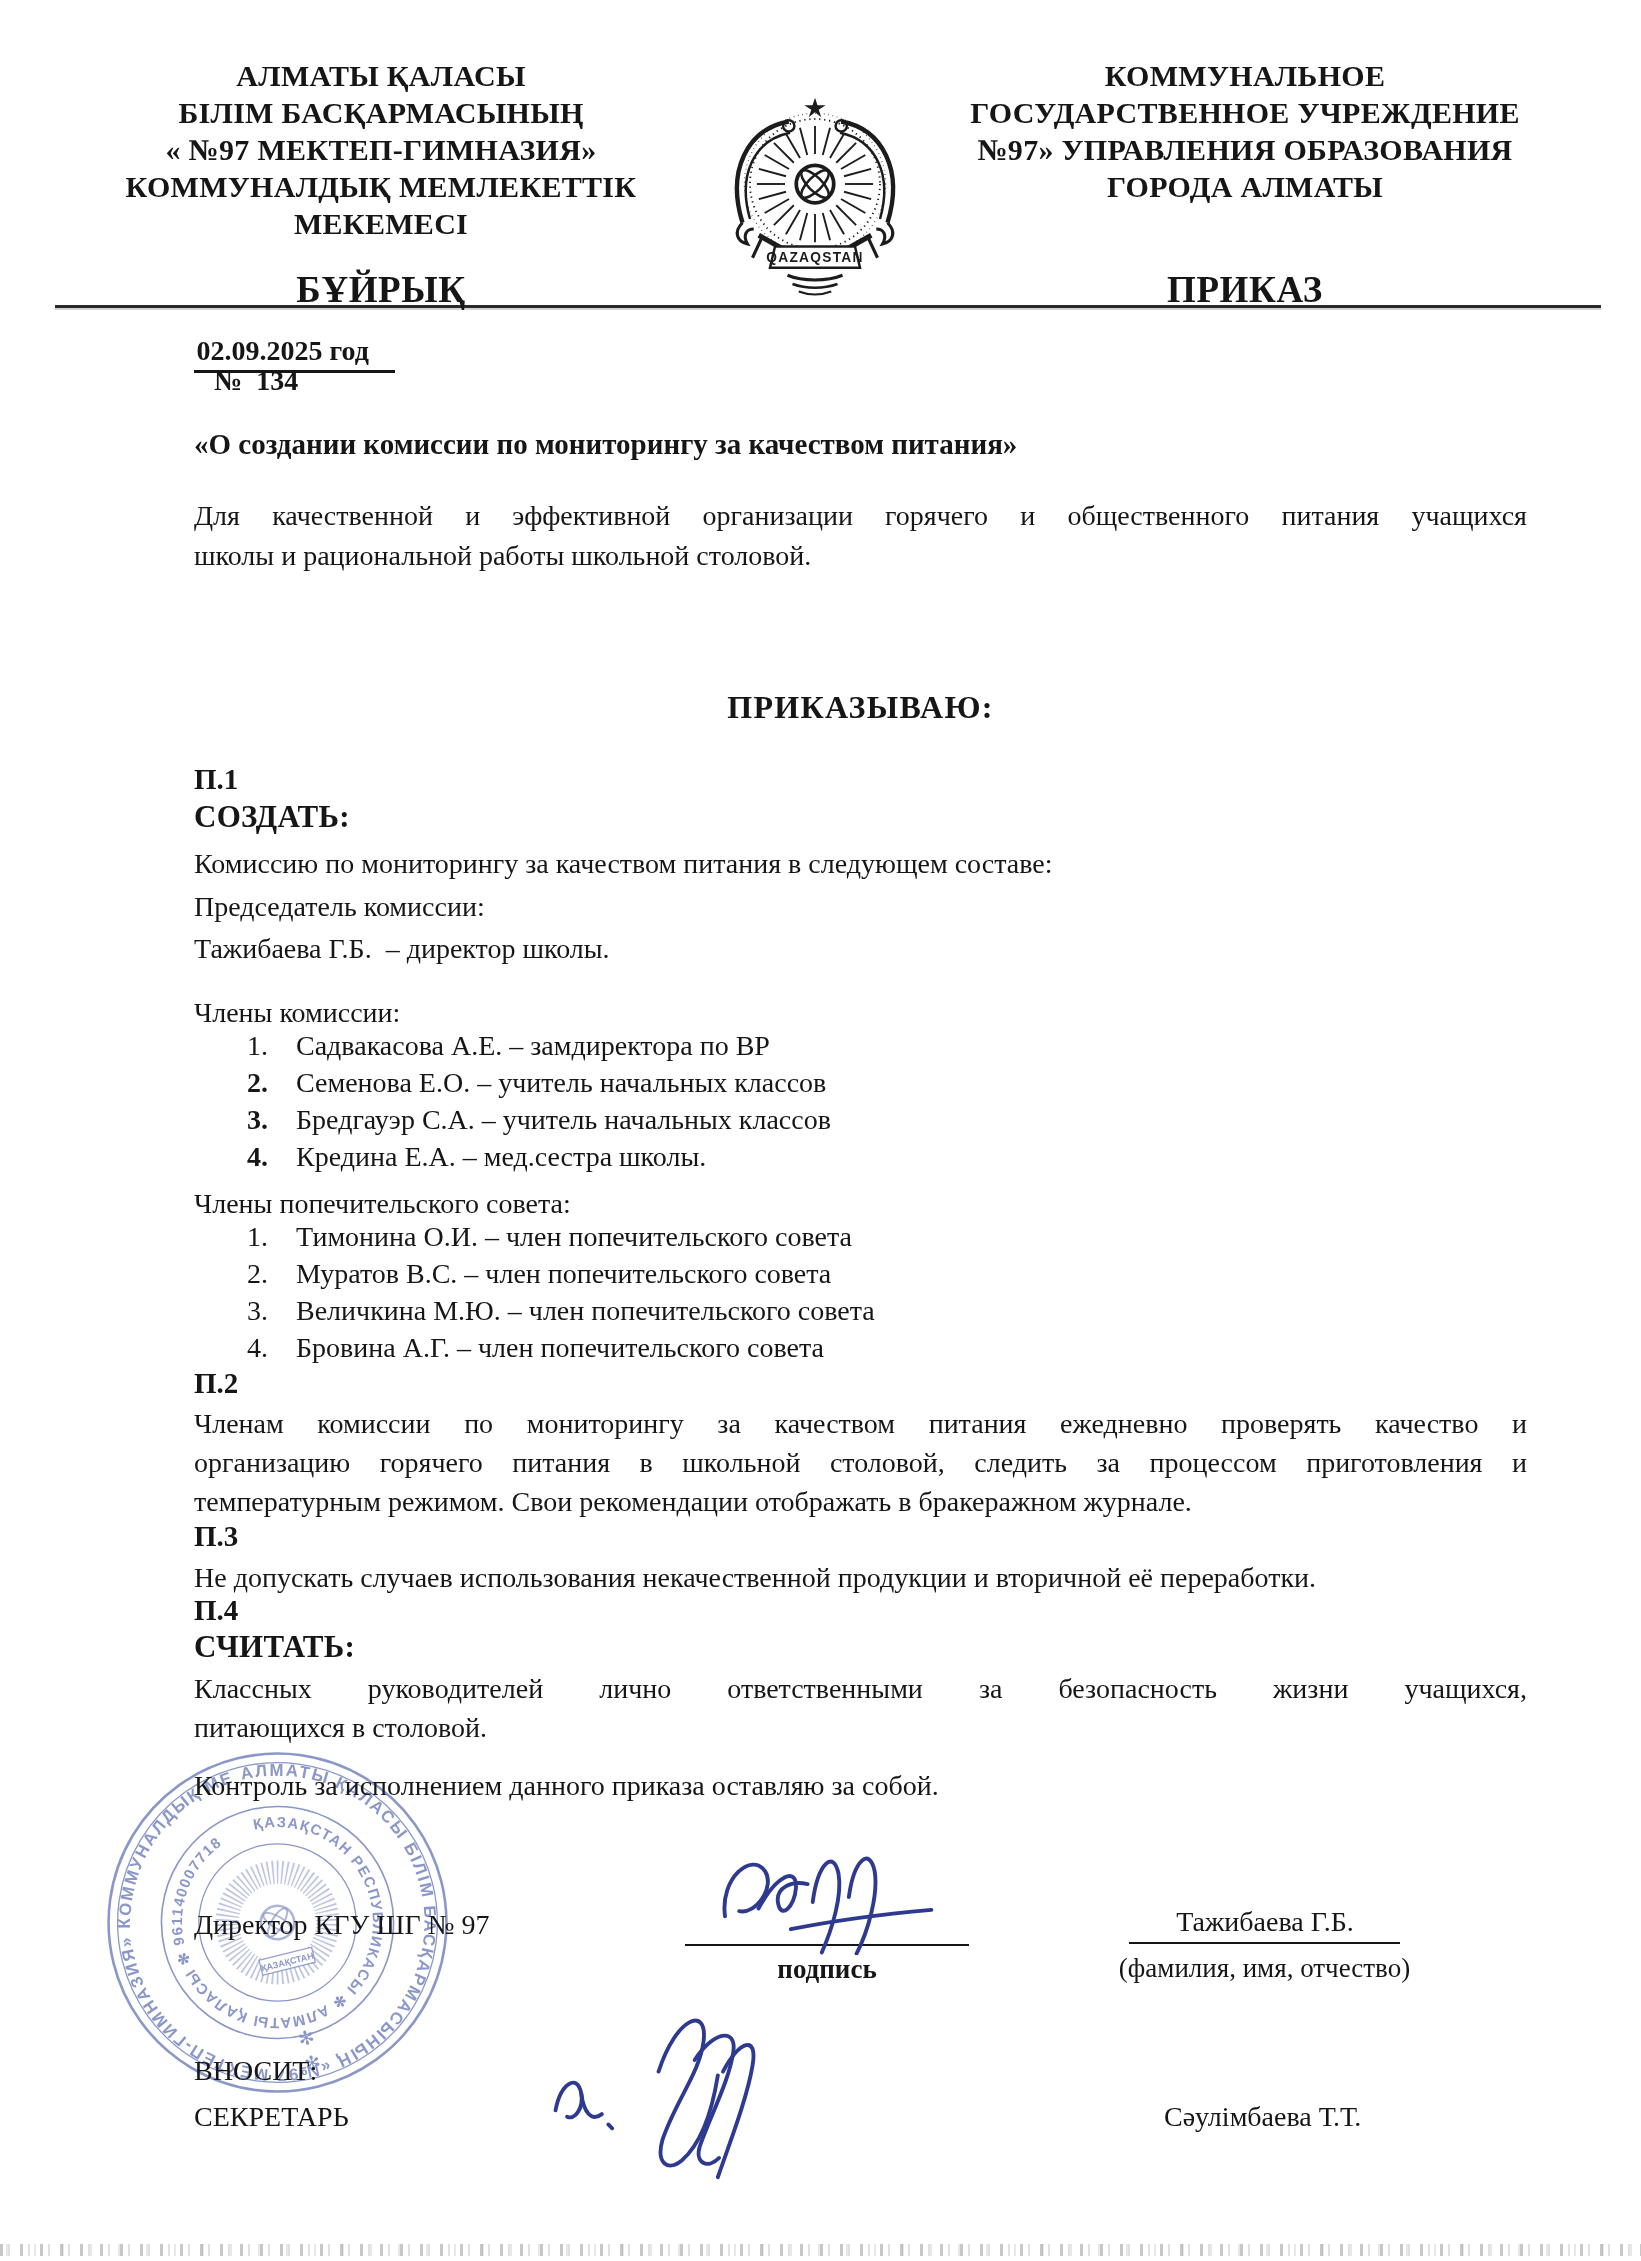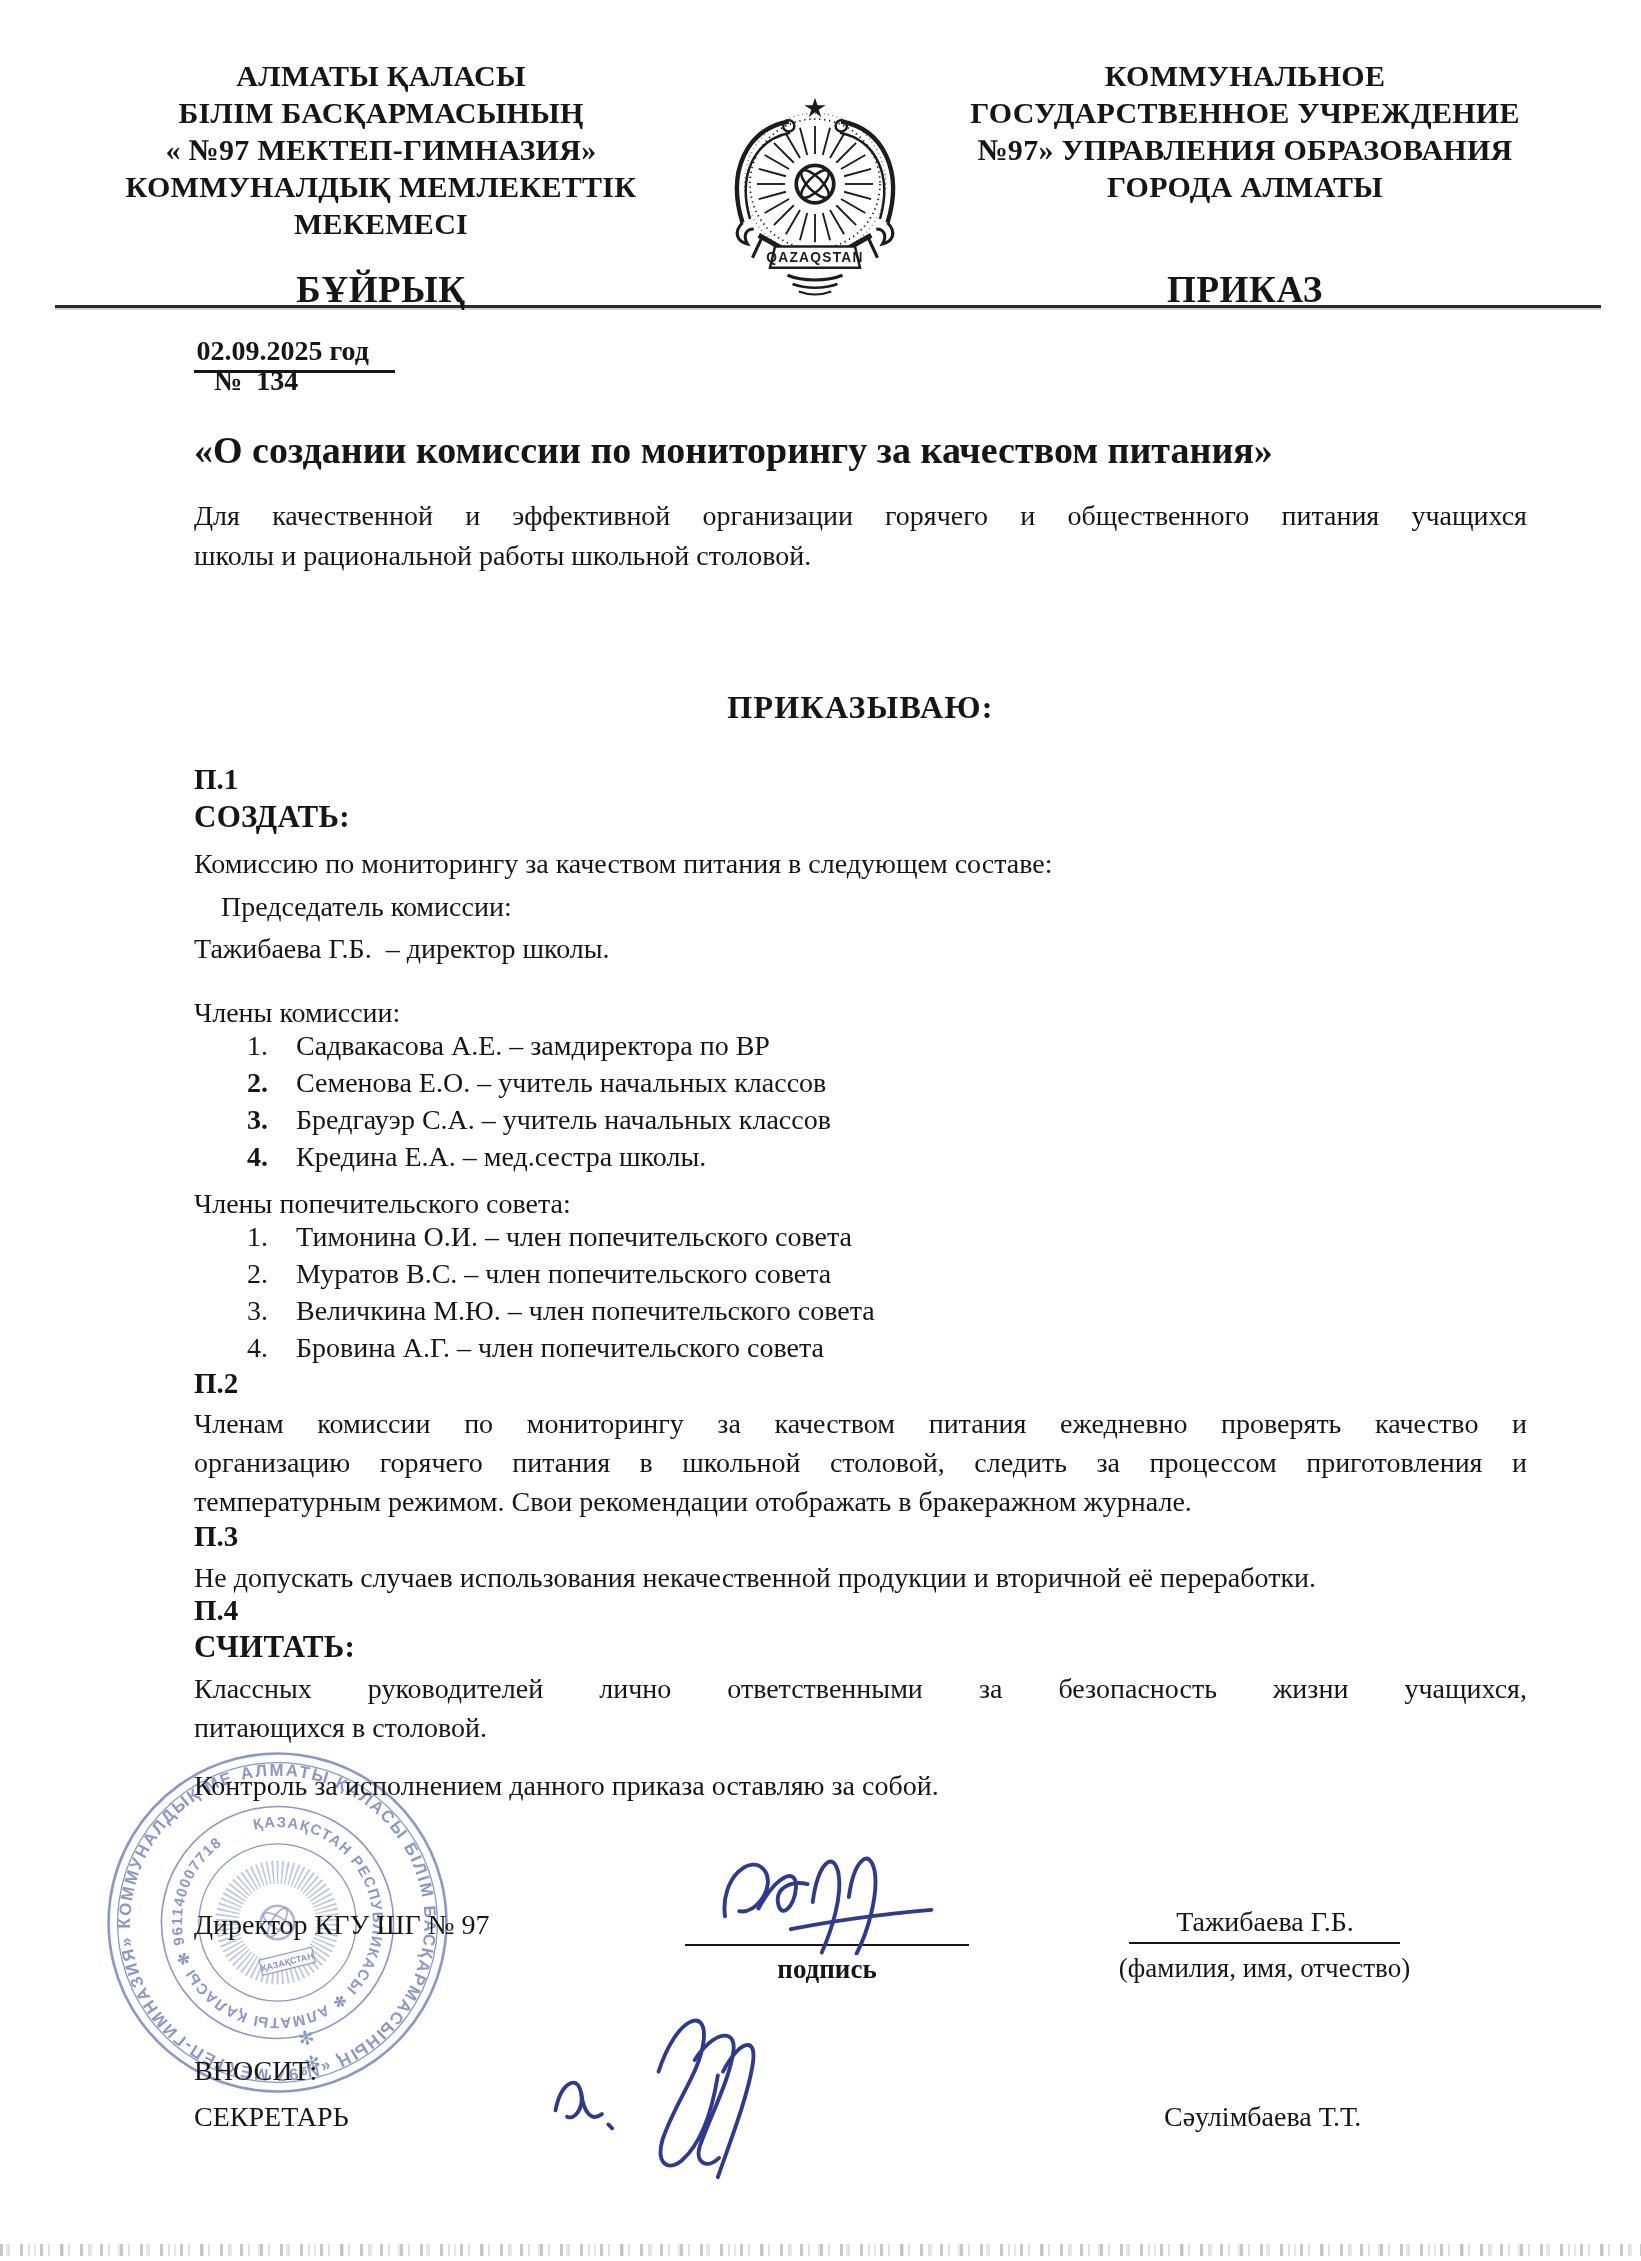--- a/index.html
+++ b/index.html
@@ -10,21 +10,21 @@
   .abs{position:absolute;}
   .txt{z-index:2;}
   .b{font-weight:bold;}
   .center{text-align:center;}
   .pre{white-space:pre-wrap;}
   .hdr{font-size:30px;font-weight:bold;line-height:37px;text-align:center;letter-spacing:0.3px;}
   .order-word{font-size:37px;font-weight:bold;text-align:center;letter-spacing:0.6px;}
   .rule{height:3.2px;background:#2a2a2a;box-shadow:0 1.9px 0 rgba(0,0,0,0.18);z-index:1;}
   .date{font-size:28px;font-weight:bold;border-bottom:3.2px solid #151515;padding:0 26px 3.9px 2.6px;}
   .num{font-size:28px;font-weight:bold;}
-  .title{font-size:38px;font-weight:bold;}
+  .title{font-size:29px;font-weight:bold;}
   .body-t{font-size:28px;line-height:40px;}
   .para{width:1333px;}
   .jline{text-align:justify;text-align-last:justify;}
   .decree{font-size:32px;font-weight:bold;letter-spacing:1.3px;text-align:center;}
   .plabel{font-size:29px;font-weight:bold;}
   .caps{font-size:31px;font-weight:bold;letter-spacing:0.3px;}
   .lrow{font-size:28px;height:37px;display:flex;}
   .lnum{width:49px;flex:0 0 49px;}
   .cap-small{font-size:27px;}
   .sigline{height:1.9px;background:#151515;z-index:2;}
@@ -126,21 +126,21 @@
   <div class="abs txt body-t para" style="left:194px;top:496px;">
     <div class="jline">Для качественной и эффективной организации горячего и общественного питания учащихся</div>
     <div>школы и рациональной работы школьной столовой.</div>
   </div>
 
   <div class="abs txt decree" style="left:194px;top:689px;width:1333px;">ПРИКАЗЫВАЮ:</div>
 
   <div class="abs txt plabel" style="left:194px;top:763px;">П.1</div>
   <div class="abs txt caps" style="left:194px;top:799px;">СОЗДАТЬ:</div>
   <div class="abs txt body-t" style="left:194px;top:844px;">Комиссию по мониторингу за качеством питания в следующем составе:</div>
-  <div class="abs txt body-t" style="left:194px;top:887px;margin-left:27px;">Председатель комиссии:</div>
+  <div class="abs txt body-t" style="left:194px;top:887px;">Председатель комиссии:</div>
   <div class="abs txt body-t pre" style="left:194px;top:929px;">Тажибаева Г.Б.  – директор школы.</div>
 
   <div class="abs txt body-t" style="left:194px;top:993px;">Члены комиссии:</div>
   <div class="abs txt" style="left:247px;top:1030px;">
     <div class="lrow">
         <span class="lnum">1.</span>
         <span>Садвакасова А.Е. – замдиректора по ВР</span>
       </div>
     <div class="lrow">
         <span class="lnum b">2.</span>

